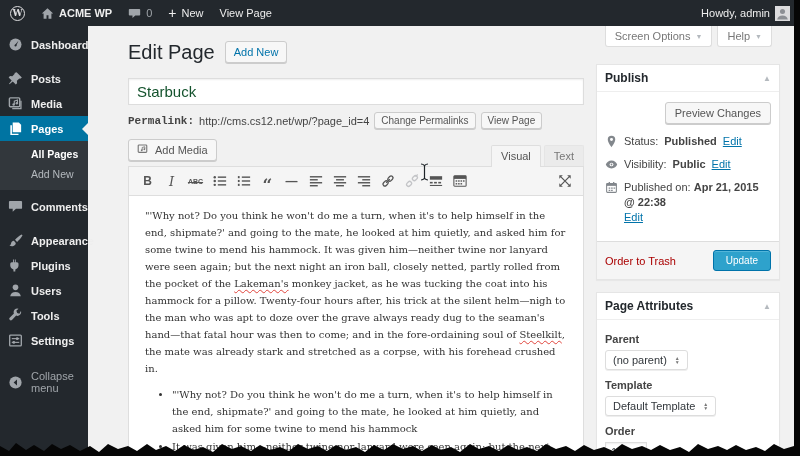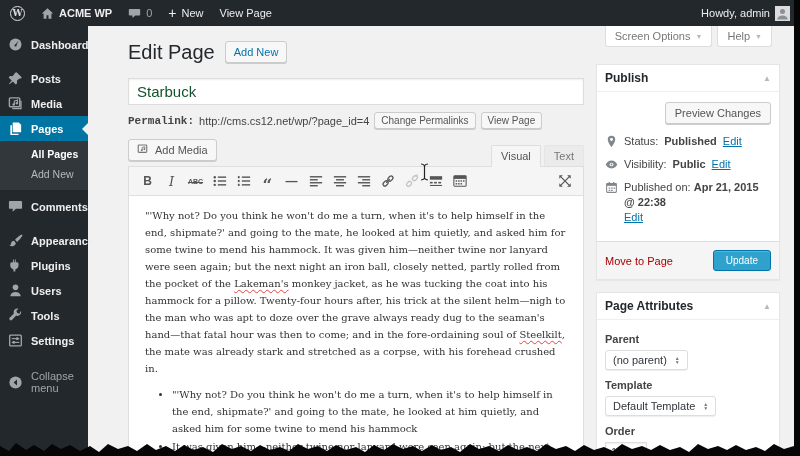--- a/index.html
+++ b/index.html
@@ -483,21 +483,21 @@
                 </svg>
             </span>
             <span class="pub-date-block" style="flex:1;">
               <span>Published on:</span>
               <span class="bold">Apr 21, 2015 @ 22:38</span><br>
               <span class="edit-link">Edit</span>
             </span>
           </div>
         </div>
         <div class="major-actions">
-          <span class="trash-link">Move to Page</span>
+          <span class="trash-link">Order to Trash</span>
           <button class="update-btn">Update</button>
         </div>
       </div>
 
       <div class="postbox">
         <div class="postbox-head">
           <span>Page Attributes</span>
           <span class="toggle">▲</span>
         </div>
         <div class="inside">

